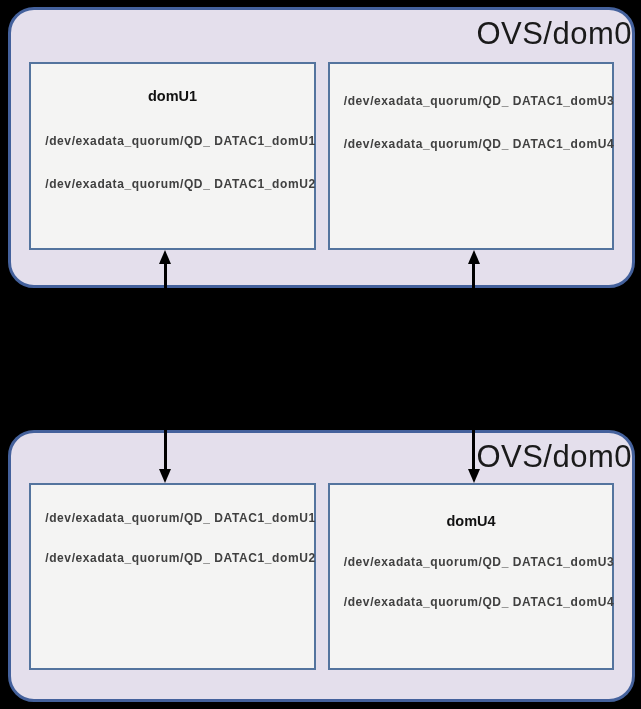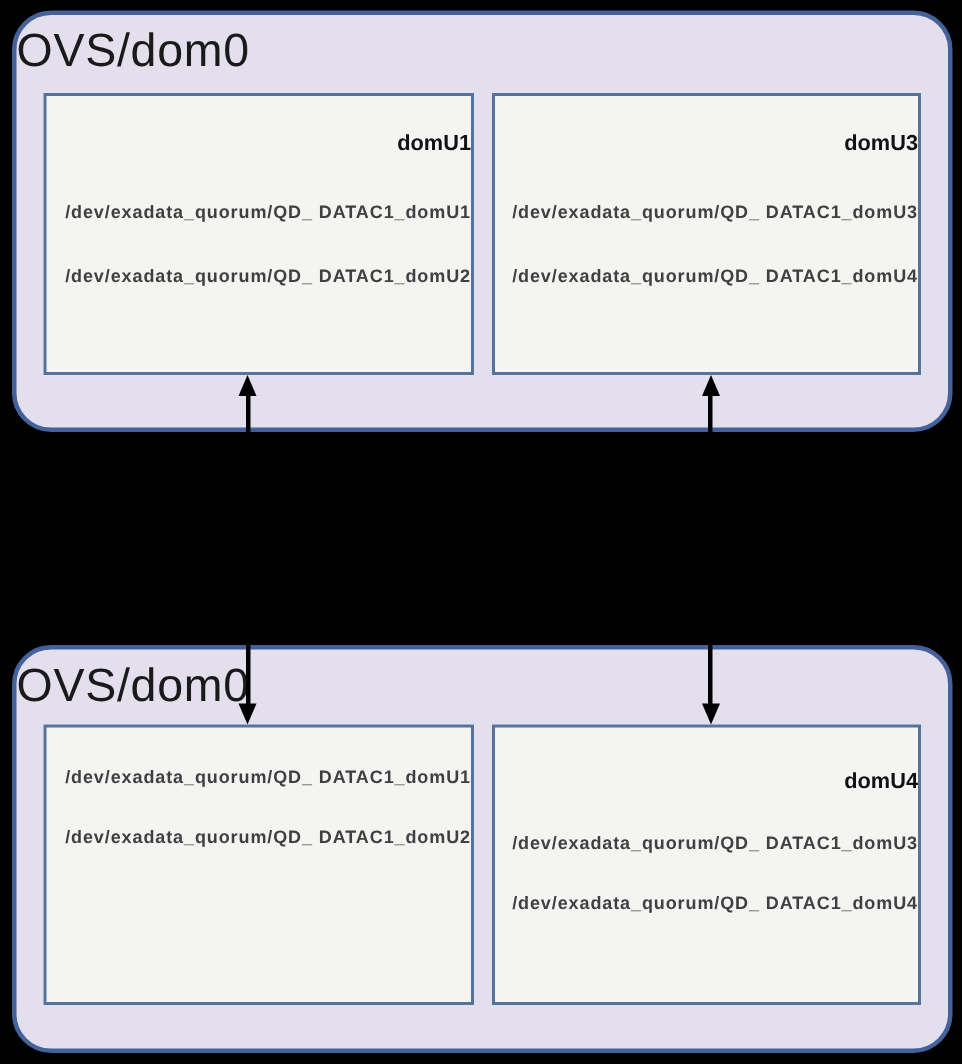--- a/index.html
+++ b/index.html
@@ -15,30 +15,30 @@
   .host-box{
     position:absolute; left:8px; width:627px;
     background:var(--host-fill);
     border:3px solid var(--host-border);
     border-radius:26px;
     z-index:1;
   }
   .host-box.top{top:7px; height:281px;}
   .host-box.bottom{top:430px; height:272px;}
   .host-title{
-    position:absolute; left:0; right:0; text-align:left;
+    position:absolute; left:0; right:0; text-align:right;
     font-size:31px; font-weight:400; color:var(--text); letter-spacing:0.5px;
   }
   .host-box.top .host-title{top:6px;}
   .host-box.bottom .host-title{top:6px;}
 
   .vm-card{
     position:absolute; background:var(--node-fill);
     border:2px solid var(--node-border);
-    display:flex; flex-direction:column; align-items:flex-end;
+    display:flex; flex-direction:column; align-items:center;
     z-index:2;
   }
   .vm-card.u1{left:29px; top:62px;  width:287px; height:188px;}
   .vm-card.u3{left:328px;top:62px;  width:286px; height:188px;}
   .vm-card.u2{left:29px; top:483px; width:287px; height:187px;}
   .vm-card.u4{left:328px;top:483px; width:286px; height:187px;}
 
   .vm-title{
     text-align:center; font-size:14.5px; font-weight:700; color:#111;
   }
@@ -87,21 +87,20 @@
     <div class="host-title">OVS/dom0</div>
   </div>
 
   <div class="vm-card upper u1">
     <div class="vm-title">domU1</div>
     <div class="quorum-path p1">/dev/exadata_quorum/QD_ DATAC1_domU1</div>
     <div class="quorum-path p2">/dev/exadata_quorum/QD_ DATAC1_domU2</div>
   </div>
 
   <div class="vm-card upper u3">
-    <div class="vm-title">domU3</div>
     <div class="quorum-path p1">/dev/exadata_quorum/QD_ DATAC1_domU3</div>
     <div class="quorum-path p2">/dev/exadata_quorum/QD_ DATAC1_domU4</div>
   </div>
 
 
   <div class="host-box bottom">
     <div class="host-title">OVS/dom0</div>
   </div>
 
   <div class="vm-card lower u2">

